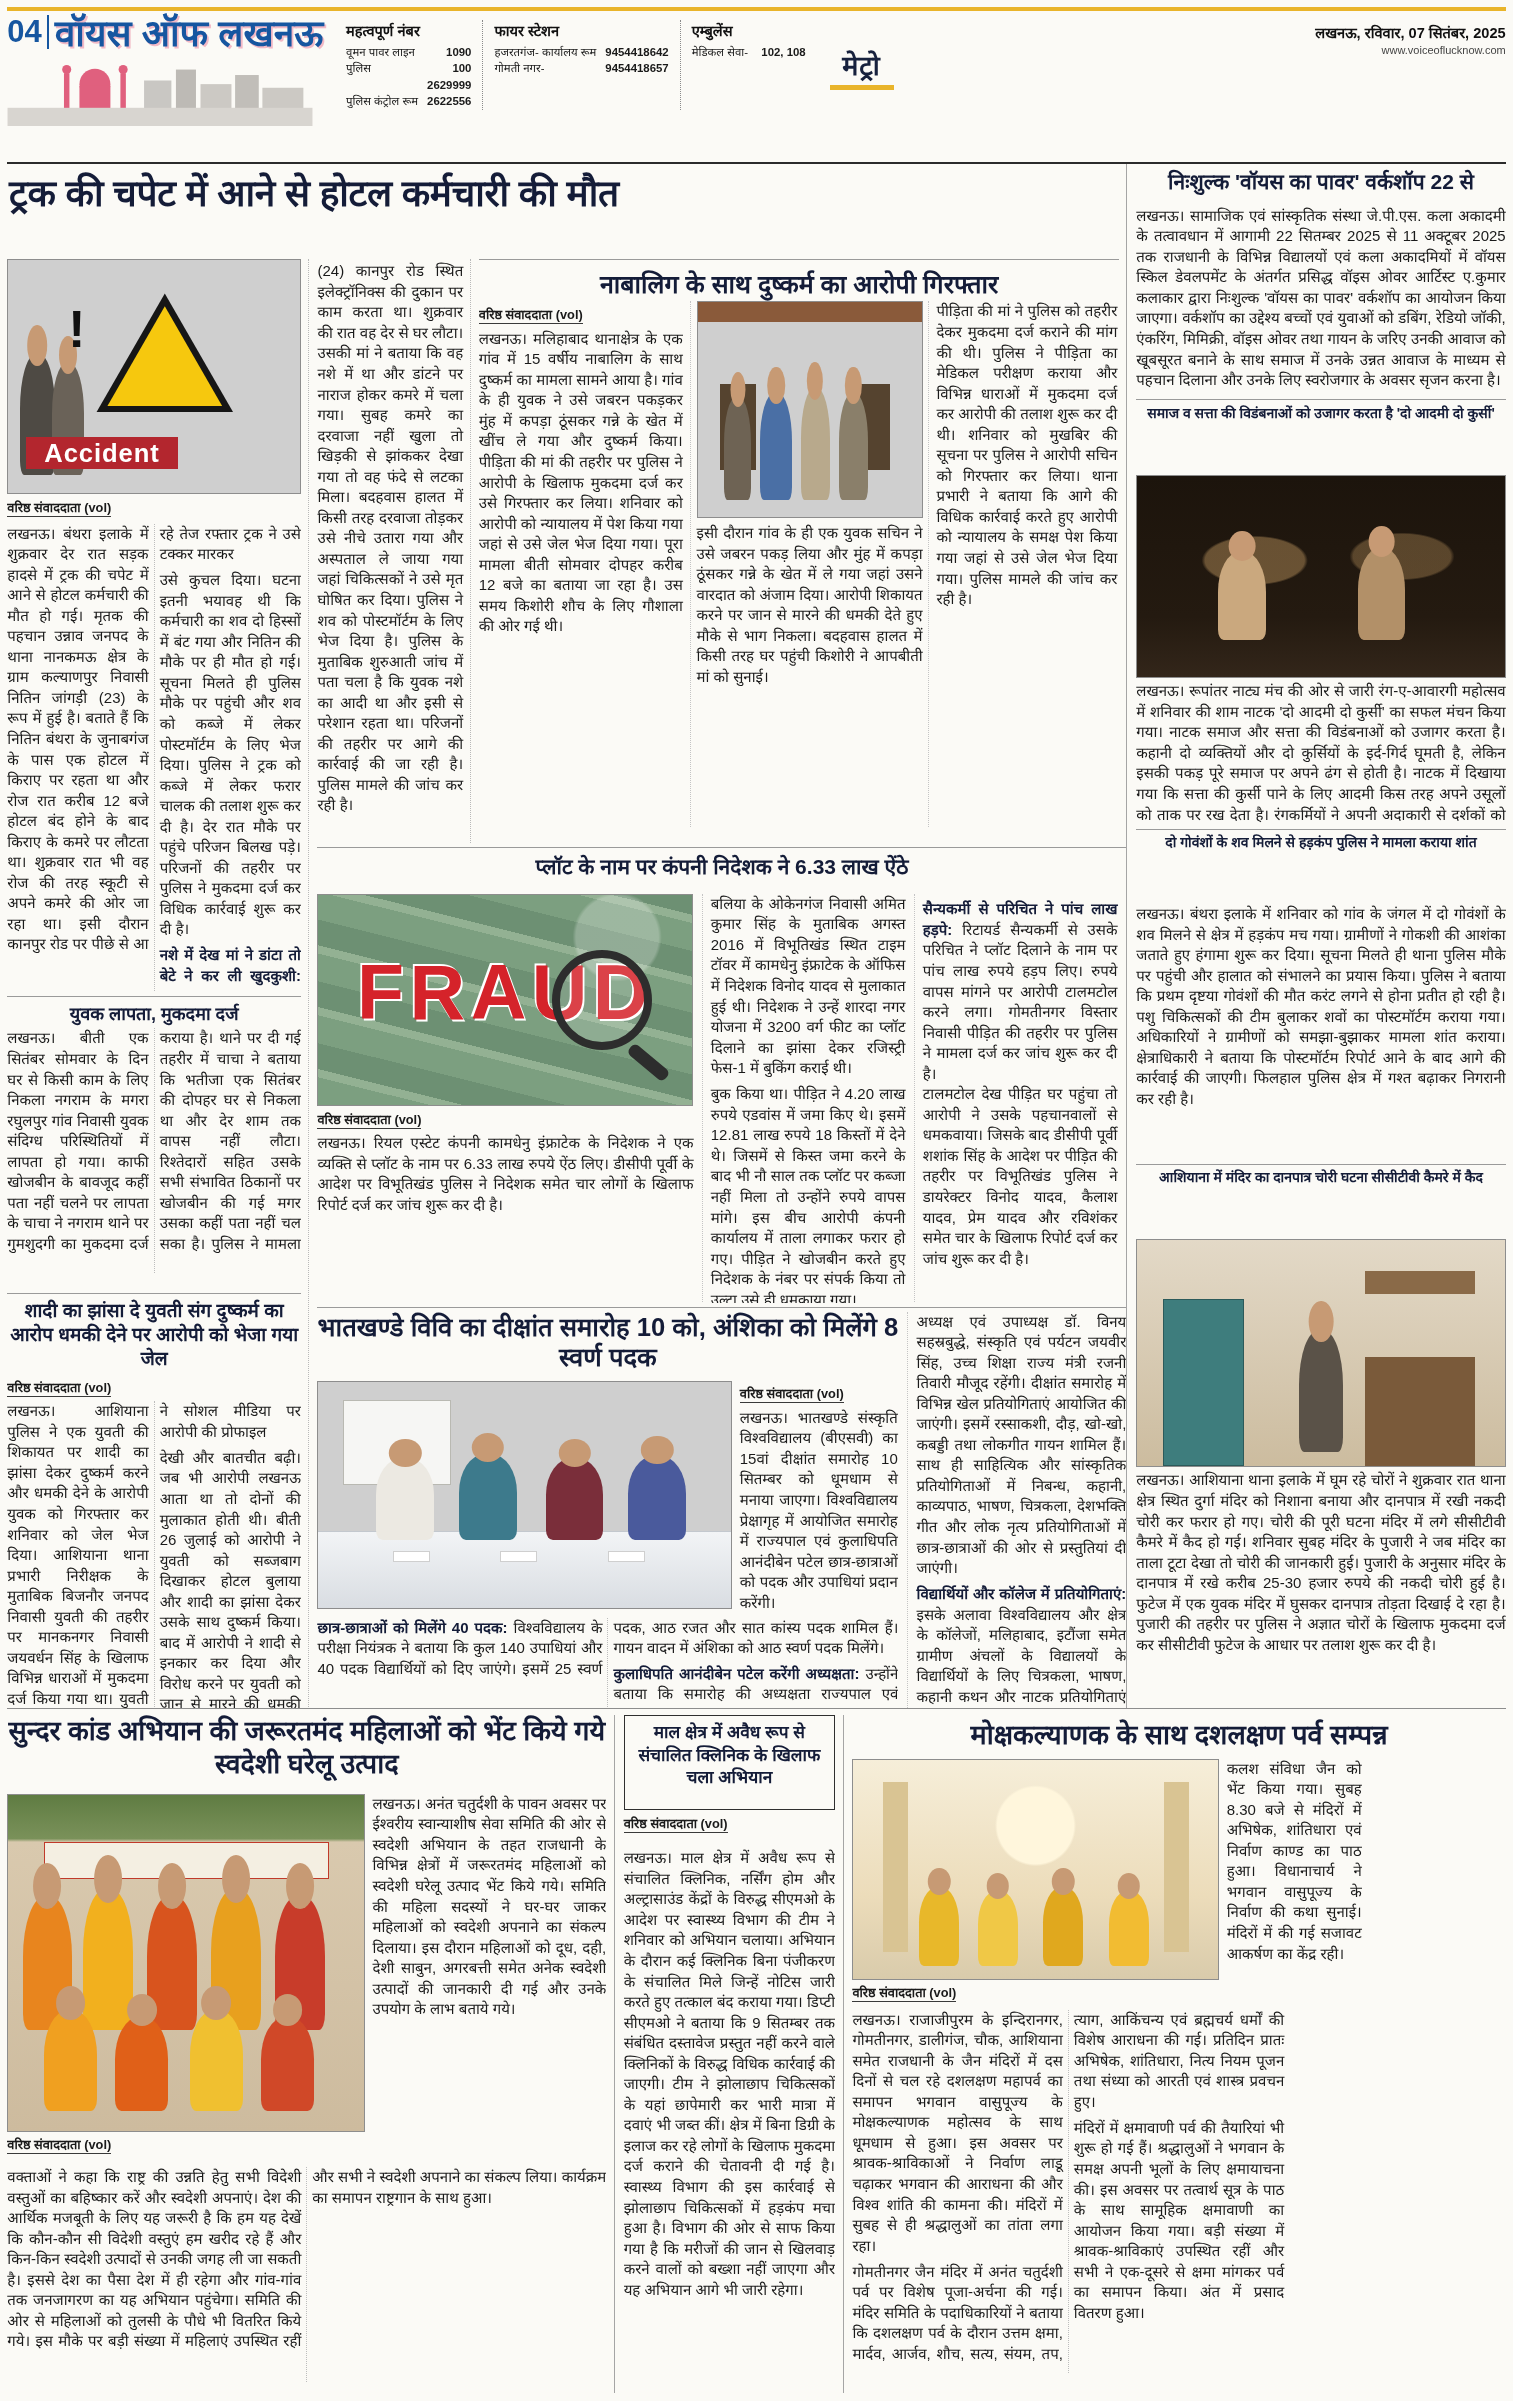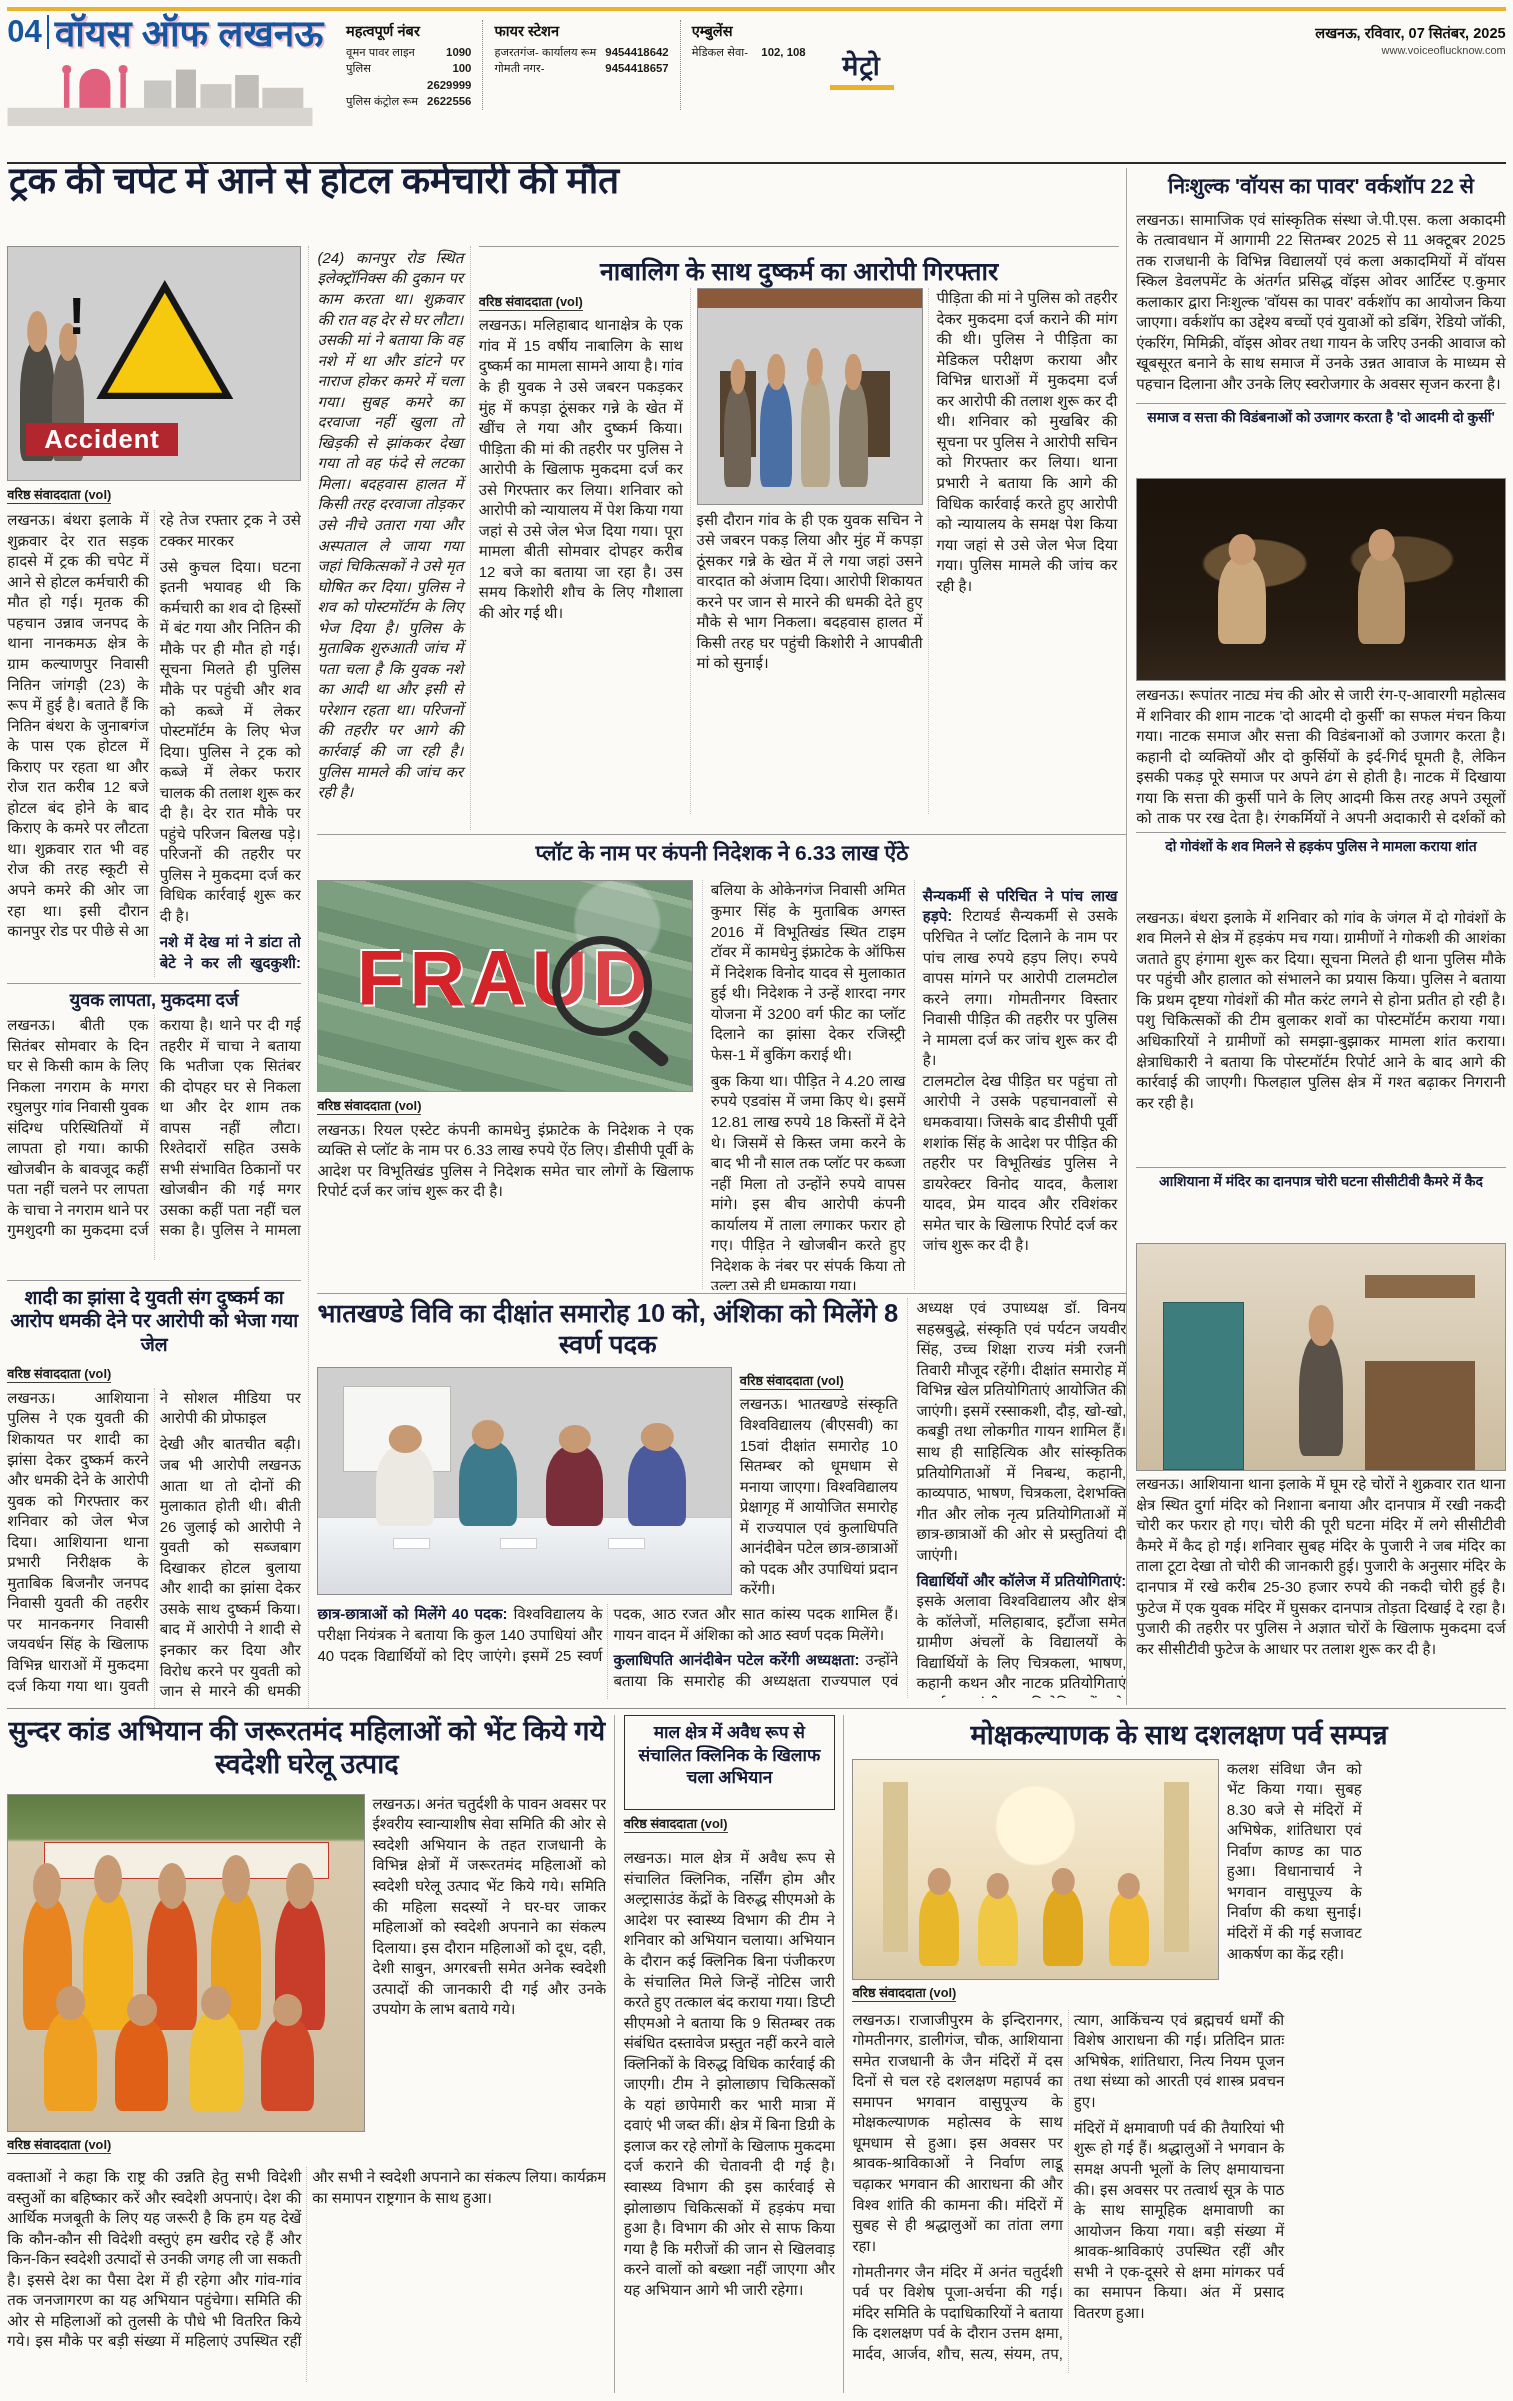--- a/index.html
+++ b/index.html
@@ -31,21 +31,21 @@
 
   
   h1,h2,h3 { color:#141c38; font-weight:bold; }
   p { font-size:15px; line-height:1.37; text-align:justify; }
   .byline { display:inline-block; font-weight:bold; font-size:12.8px; border-bottom:1.4px solid #3a3a3a; margin:3.7px 0 4.6px; }
   .photo { position:relative; overflow:hidden; border:0.9px solid #8d8d8d; background:#cfcfcf; }
   .fig { position:absolute; border-radius:45% 45% 12% 12%; }
   .fig::before { content:""; position:absolute; left:50%; top:-24%; transform:translateX(-50%); width:56%; height:34%; border-radius:50%; background:#c79a74; }
 
   
-  .content-top { display:flex; height:1544px; overflow:hidden;align-items:center; }
+  .content-top { display:flex; height:1544px; overflow:hidden; }
   .left-main { width:1119px; }
   .right-rail { width:380px; border-left:0.9px solid #a5a5a5; padding-left:9px; }
 
   .truck-headline { width:685px; height:95px; font-size:37px; line-height:1.12; padding:9px 0 0 1.8px; overflow:hidden; letter-spacing:-0.3px; }
   .lm-grid { display:flex; }
   .col-a { width:301px; padding-right:7.3px; }
   .col-b { width:818px; border-left:0.9px dotted #b9b9b9; padding-left:8.2px; }
 
   .accident { width:100%; height:235px; }
   .acc-tri-outer { position:absolute; left:88px; top:33px; width:137px; height:119px; background:#161616; clip-path:polygon(50% 0,100% 100%,0 100%); }
@@ -57,21 +57,21 @@
 
   .yuvak { border-top:0.9px solid #9a9a9a; margin-top:5.5px; padding-top:3.7px; }
   .yuvak h3 { font-size:18px; text-align:center; margin-bottom:3.7px; }
   .yuvak-text { height:245px; overflow:hidden; column-count:2; column-gap:11px; column-rule:0.9px dotted #bdbdbd; column-fill:auto; }
 
   .shadi { border-top:0.9px solid #9a9a9a; margin-top:20px; padding-top:4.6px; }
   .shadi h3 { font-size:19px; line-height:1.25; text-align:center; height:75px; overflow:hidden; }
   .shadi-text { height:334px; overflow:hidden; column-count:2; column-gap:11px; column-rule:0.9px dotted #bdbdbd; column-fill:auto; }
 
   .row1 { display:flex; height:584px; overflow:hidden; }
-  .truck-col3 { width:153px; padding-right:7.3px;font-style:italic; }
+  .truck-col3 { width:153px; padding-right:7.3px; }
   .truck-col3 p { margin-top:1.8px; }
   .nabalig { width:649px; border-left:0.9px dotted #b9b9b9; padding-left:7.3px; }
   .nabalig h2 { font-size:25px; text-align:center; border-top:0.9px solid #9a9a9a; padding-top:5.5px; height:42px; overflow:hidden; }
   .nab-row { display:flex; gap:7.3px; height:526px; overflow:hidden; }
   .nab-c1 { width:204px; }
   .nab-c2 { width:239px; border-left:0.9px dotted #c4c4c4; border-right:0.9px dotted #c4c4c4; padding:0 5.5px; }
   .nab-c3 { width:181px; }
   .police { width:100%; height:217px; margin-bottom:4.6px; }
   .ph-roof { position:absolute; top:0; left:0; right:0; height:9%; background:#8a5a3a; }
   .ph-door { position:absolute; bottom:22%; width:16%; height:40%; background:#55432f; }

